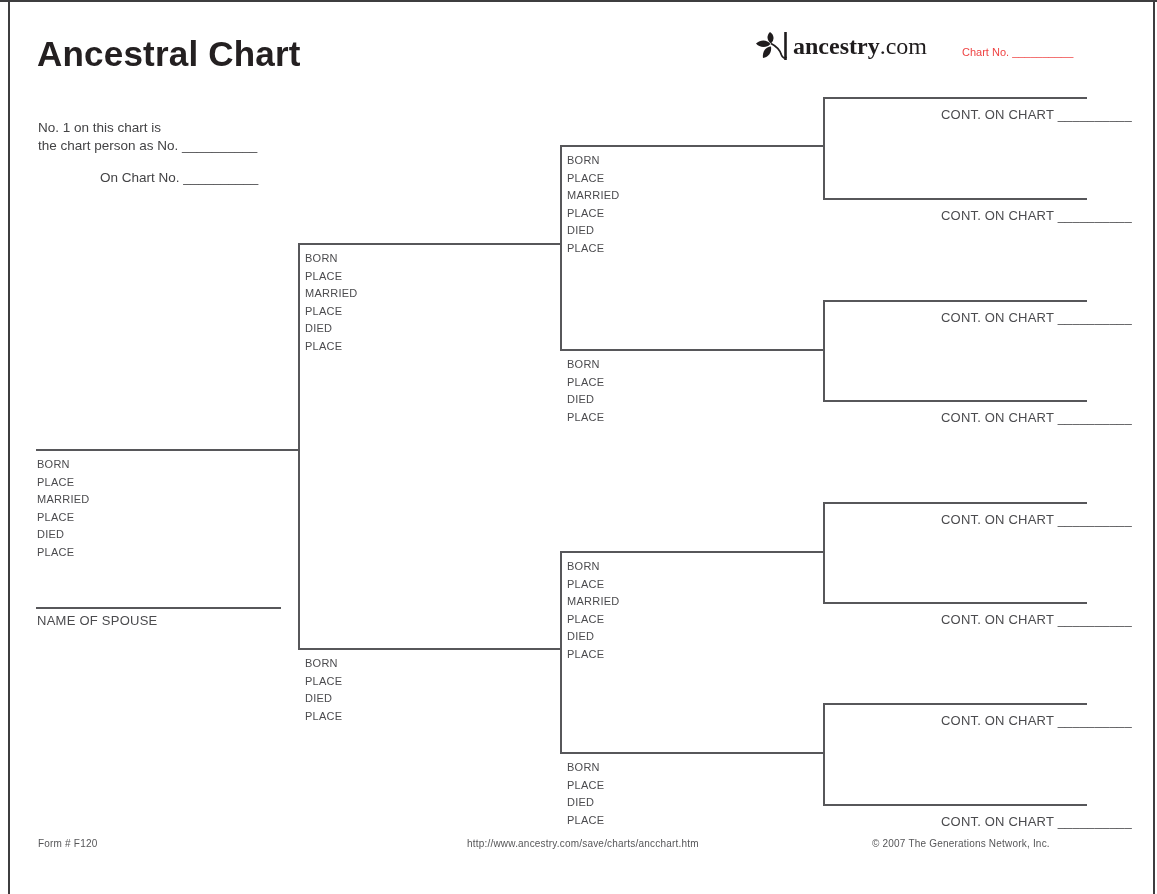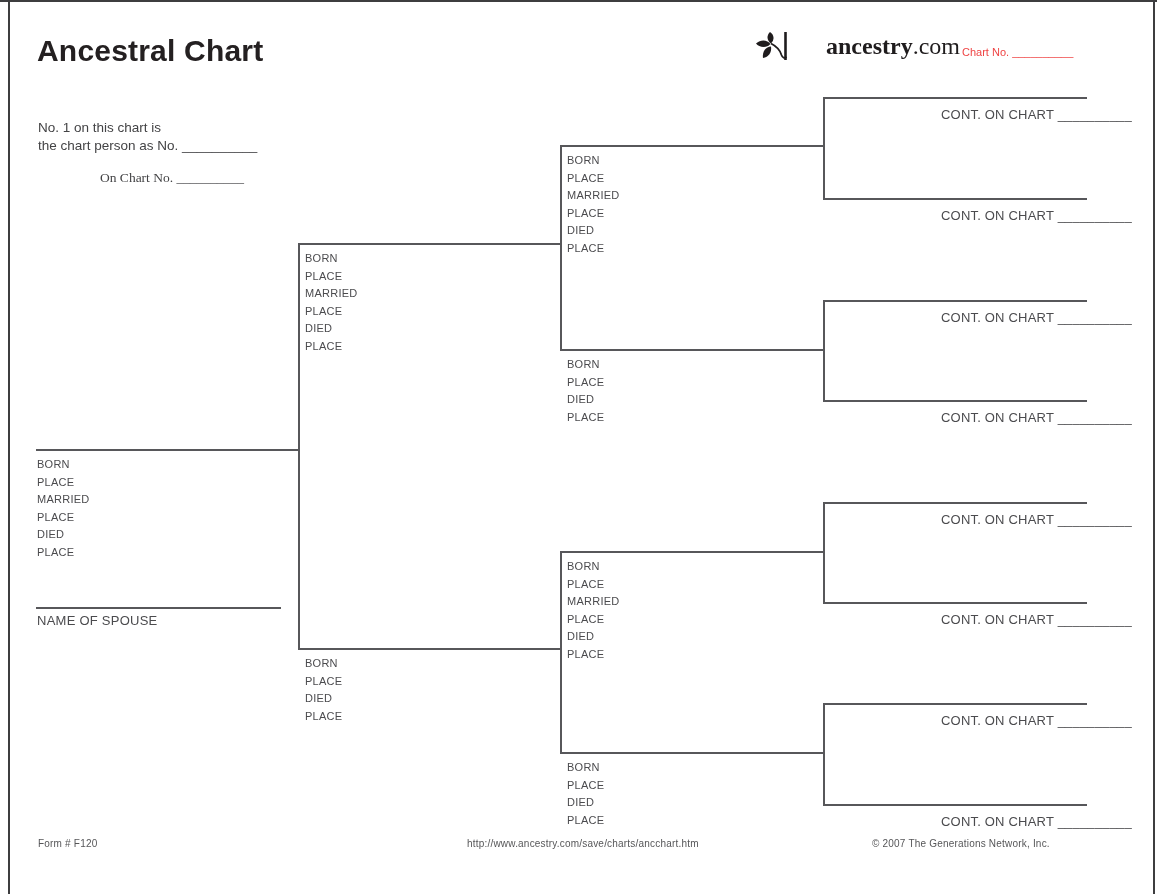--- a/index.html
+++ b/index.html
@@ -11,30 +11,30 @@
     color:#4b4b4e;
     overflow:hidden;
   }
   
   .border-top{position:absolute;left:0;top:0;width:1157px;height:2px;background:#3d3d3f;}
   .border-left{position:absolute;left:8px;top:0;width:2px;height:894px;background:#3d3d3f;}
   .border-right{position:absolute;left:1153px;top:0;width:2px;height:894px;background:#3d3d3f;}
 
   .title{
     position:absolute;left:37px;top:34px;
-    font-size:30px;font-weight:bold;color:#242021;letter-spacing:.2px;
+    font-size:35px;font-weight:bold;color:#242021;letter-spacing:.2px;
   }
   .logo{position:absolute;left:754px;top:30px;height:32px;display:flex;align-items:center;}
   .logo svg{display:block;margin-right:3px;}
-  .logo-text{font-family:"Liberation Serif", serif;font-size:24px;color:#1f1c1d;white-space:nowrap;margin-left:33px;}
+  .logo-text{font-family:"Liberation Serif", serif;font-size:24px;color:#1f1c1d;white-space:nowrap;}
   .logo-brand{font-weight:bold;}
   .chart-no{position:absolute;left:962px;top:46px;font-size:11px;color:#ef4444;}
 
   .ref{position:absolute;left:38px;top:119px;font-size:13.5px;line-height:18px;color:#434345;}
-  .ref-line3{margin-top:14px;margin-left:62px;font-family:Liberation Serif, serif;}
+  .ref-line3{margin-top:14px;margin-left:62px;}
 
   .hline{position:absolute;height:1.5px;background:#57575a;}
   .vline{position:absolute;width:1.5px;background:#57575a;}
 
   .fields{
     position:absolute;
     font-size:11px;line-height:17.5px;letter-spacing:.25px;
     color:#4b4b4e;white-space:pre-line;
   }
   .spouse-label{position:absolute;left:37px;top:613px;font-size:13px;letter-spacing:.25px;color:#4b4b4e;}

